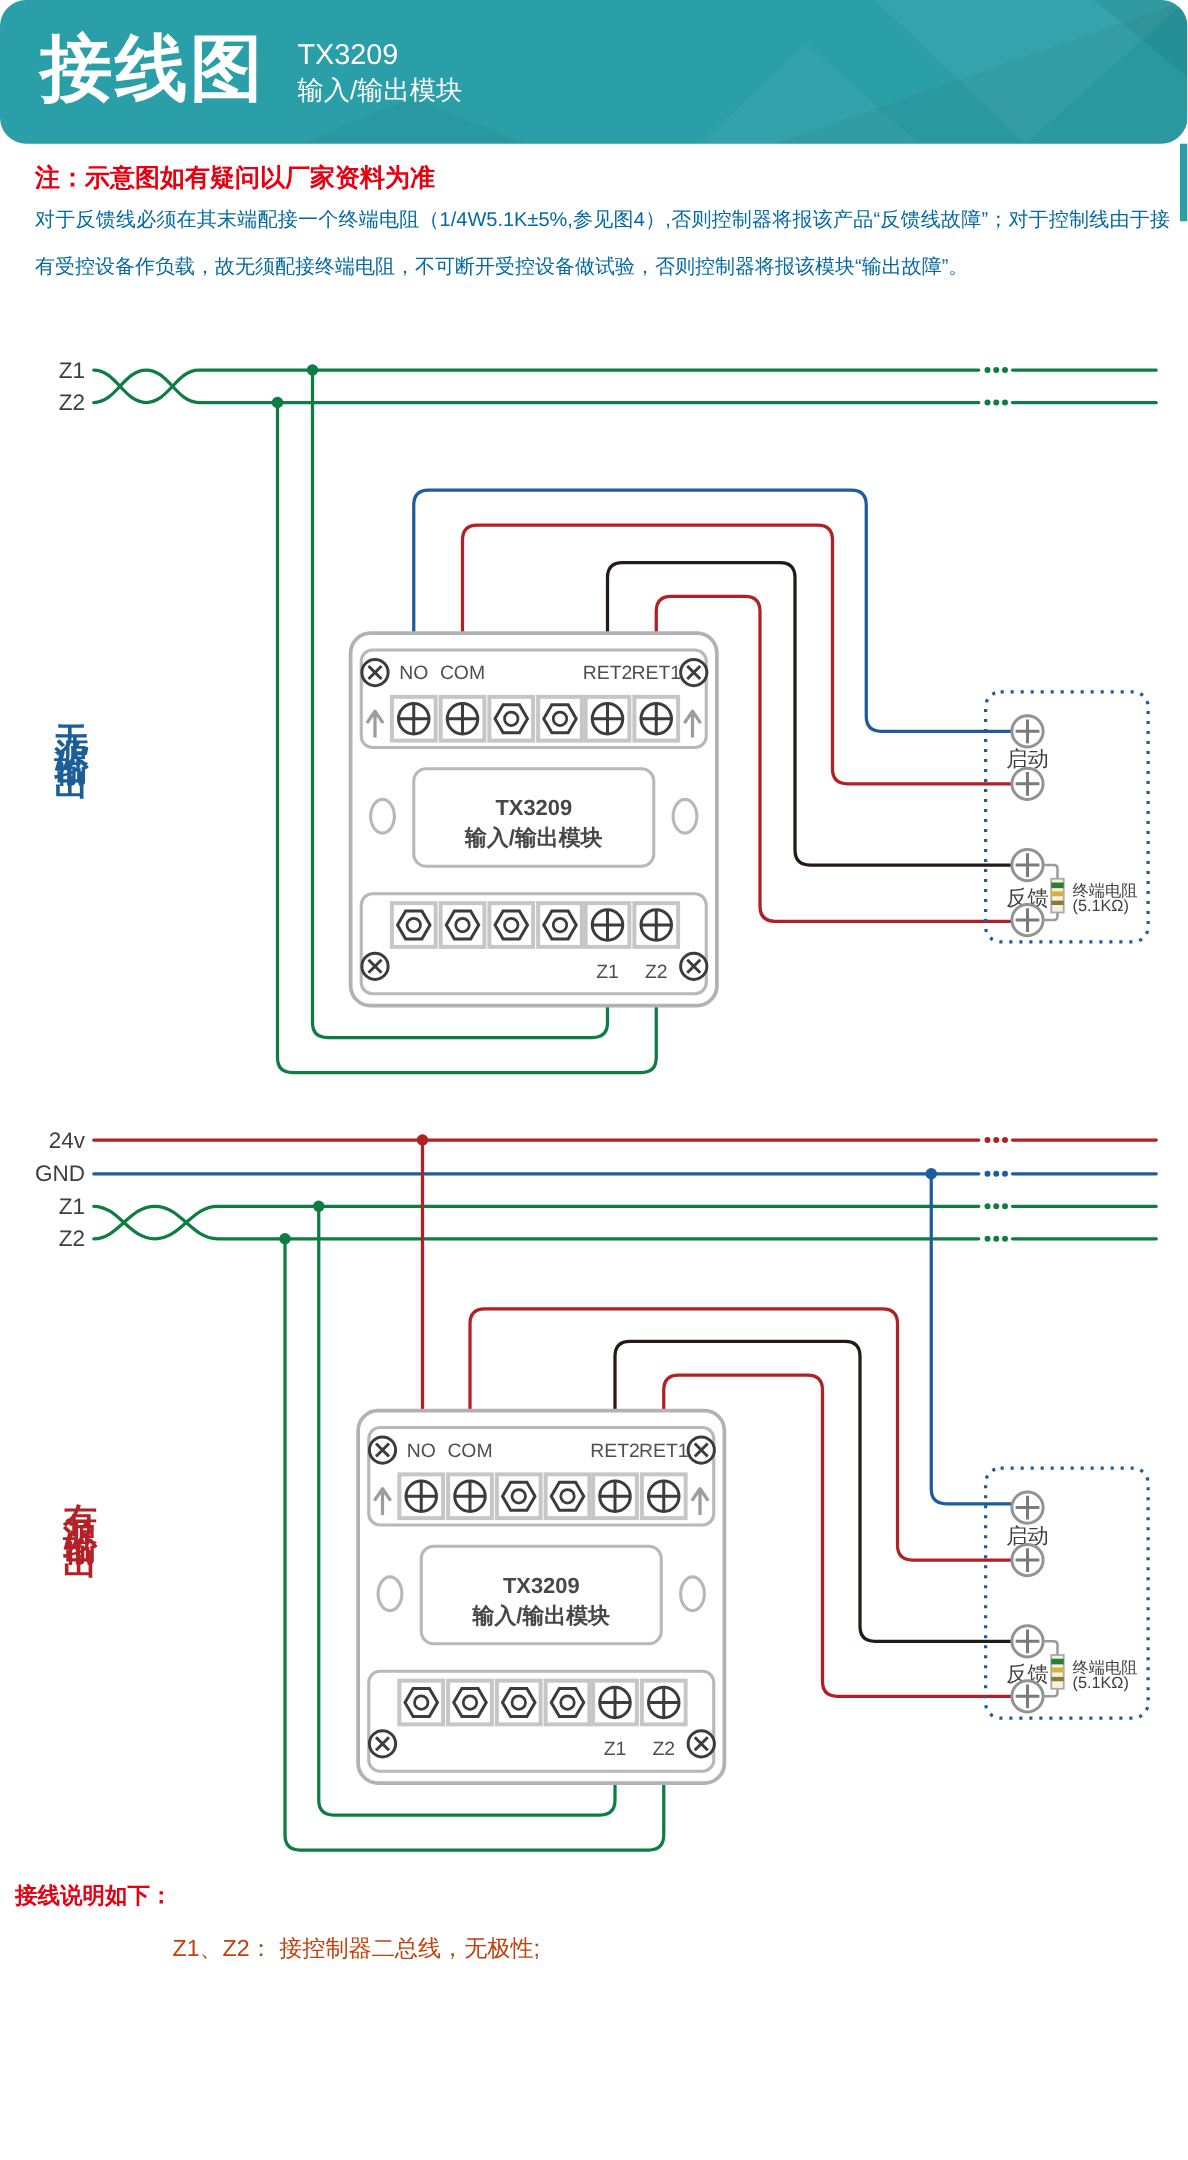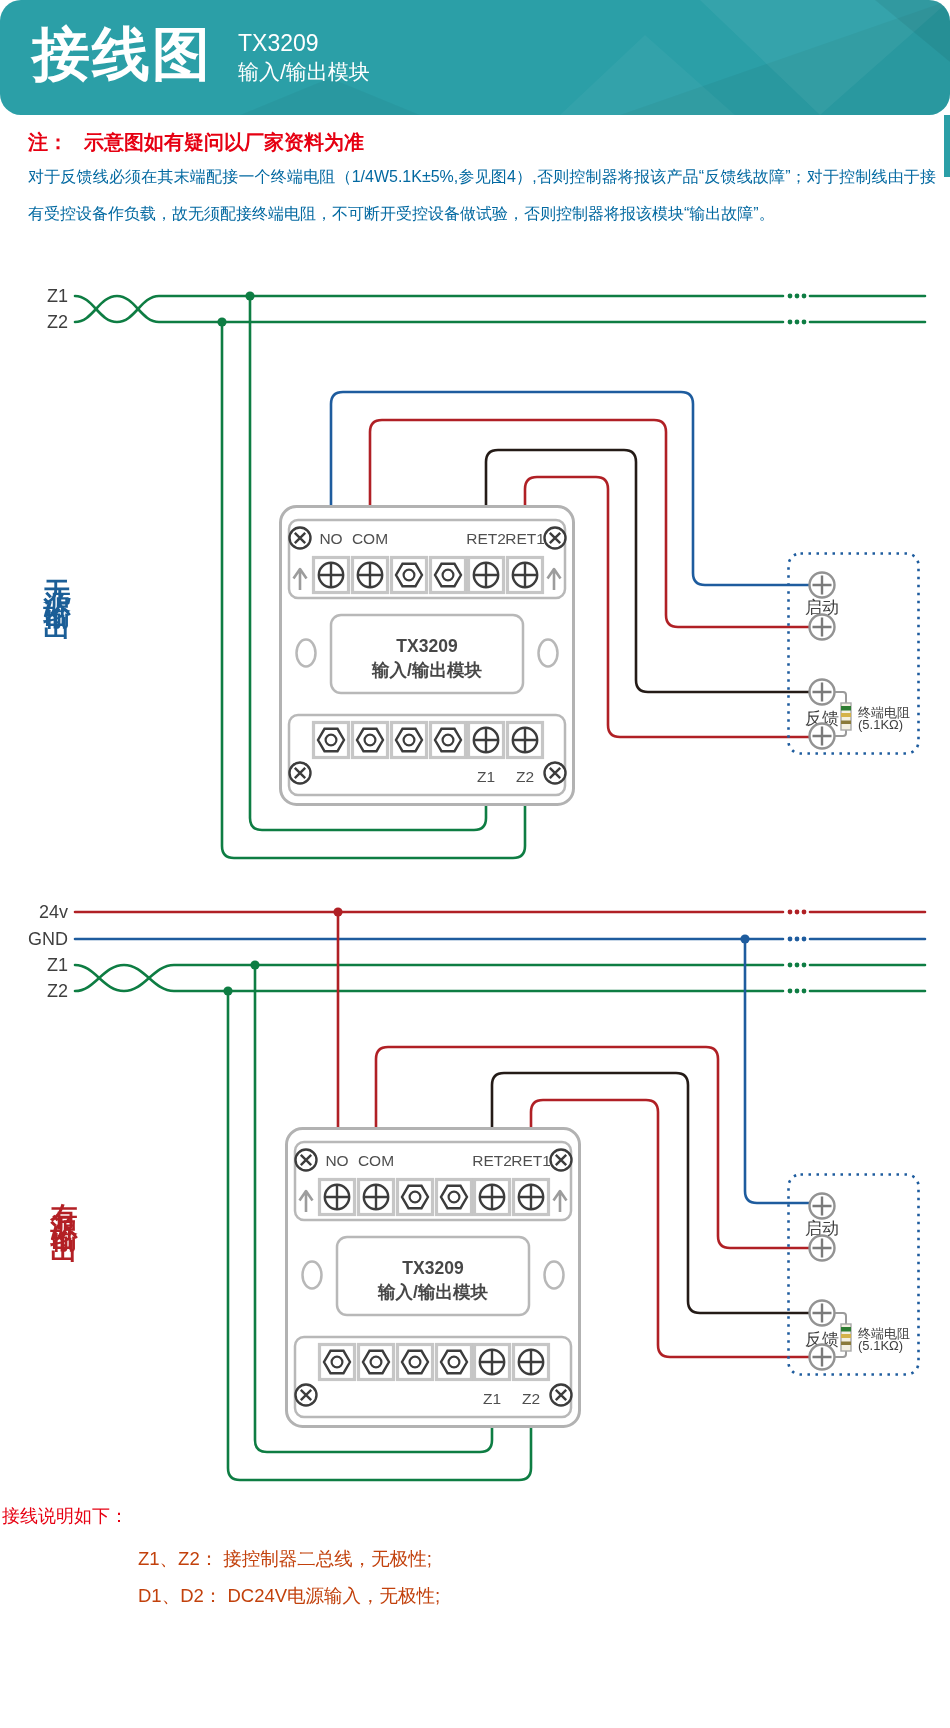--- a/index.html
+++ b/index.html
@@ -12,39 +12,39 @@
   .s2{background:rgba(255,255,255,.05);clip-path:polygon(700px 0px,950px 0px,820px 115px);}
   .s3{background:rgba(255,255,255,.04);clip-path:polygon(560px 115px,645px 35px,735px 115px);}
   .s4{background:rgba(0,0,0,.06);clip-path:polygon(875px 0px,950px 62px,950px 0px);}
   .s5{background:rgba(0,0,0,.04);clip-path:polygon(240px 115px,330px 78px,420px 115px);}
   .header-title{position:absolute;left:32px;top:16px;font-size:58px;font-weight:bold;color:#fff;letter-spacing:2px;}
   .header-model{position:absolute;left:238px;top:30px;font-size:23px;color:#fff;}
   .header-sub{position:absolute;left:238px;top:58px;font-size:21px;color:#fff;}
   .edge-strip{position:absolute;right:0;top:115px;width:6px;height:62px;background:#2b9fa7;}
   
   .note-row{position:absolute;left:28px;top:129px;font-size:20px;font-weight:bold;color:#e60012;white-space:nowrap;}
-  .note-row .note-text{margin-left:16px;}
+  .note-row .note-text{margin-left:0;}
   .desc{position:absolute;left:28px;top:158px;width:908px;font-size:16px;line-height:37px;color:#0369a1;text-align:justify;}
   
   .v-label{position:absolute;writing-mode:vertical-rl;text-orientation:upright;letter-spacing:11px;font-size:27px;font-weight:bold;}
   .v-blue{left:39px;top:558px;color:#1b5e97;}
   .v-red{left:46px;top:1181px;color:#b32025;}
   
   .diagram{position:absolute;left:0;top:0;width:950px;height:1728px;}
   .diagram text{font-family:"Liberation Sans","DejaVu Sans",sans-serif;}
   .wire{fill:none;stroke-width:2.6;stroke-linecap:round;}
   .wg{stroke:#0e7d43}.wr{stroke:#b02025}.wb{stroke:#1e5c9e}.wk{stroke:#241b17}
   .dg{fill:#0e7d43}.dr{fill:#b02025}.db{fill:#1e5c9e}
   .bus-label{font-size:18px;fill:#3f3f3f;}
   .mod-label{font-size:15.5px;fill:#4f4f4f;}
   .mod-title{font-size:17.5px;fill:#474747;font-weight:bold;}
   .box-label{font-size:17px;fill:#3f3f3f;}
   .res-label{font-size:13px;fill:#3f3f3f;}
   
-  .legend-title{position:absolute;left:2px;top:1504px;font-size:18px;font-weight:normal;color:#e60012;}
+  .legend-title{position:absolute;left:12px;top:1504px;font-size:18px;font-weight:bold;color:#e60012;}
   .legend-items{position:absolute;left:138px;top:1541px;font-size:18.5px;color:#c2410c;}
   .legend-items p{margin:0;line-height:36.8px;}
 </style>
 </head>
 <body>
 
 <div class="header">
   <div class="shard s1"></div>
   <div class="shard s2"></div>
   <div class="shard s3"></div>
@@ -209,14 +209,13 @@
 
   <use href="#io-module" x="279" y="505"></use>
   <use href="#io-module" x="285" y="1127"></use>
   <use href="#device-box" x="787" y="552"></use>
   <use href="#device-box" x="787" y="1173"></use>
 </svg>
 
 <div class="legend-title">接线说明如下：</div>
 <div class="legend-items">
   <p>Z1、Z2： 接控制器二总线，无极性;</p>
-  <p>D1、D2： DC24V电源输入，无极性;</p>
 </div>
 
 </body></html>

